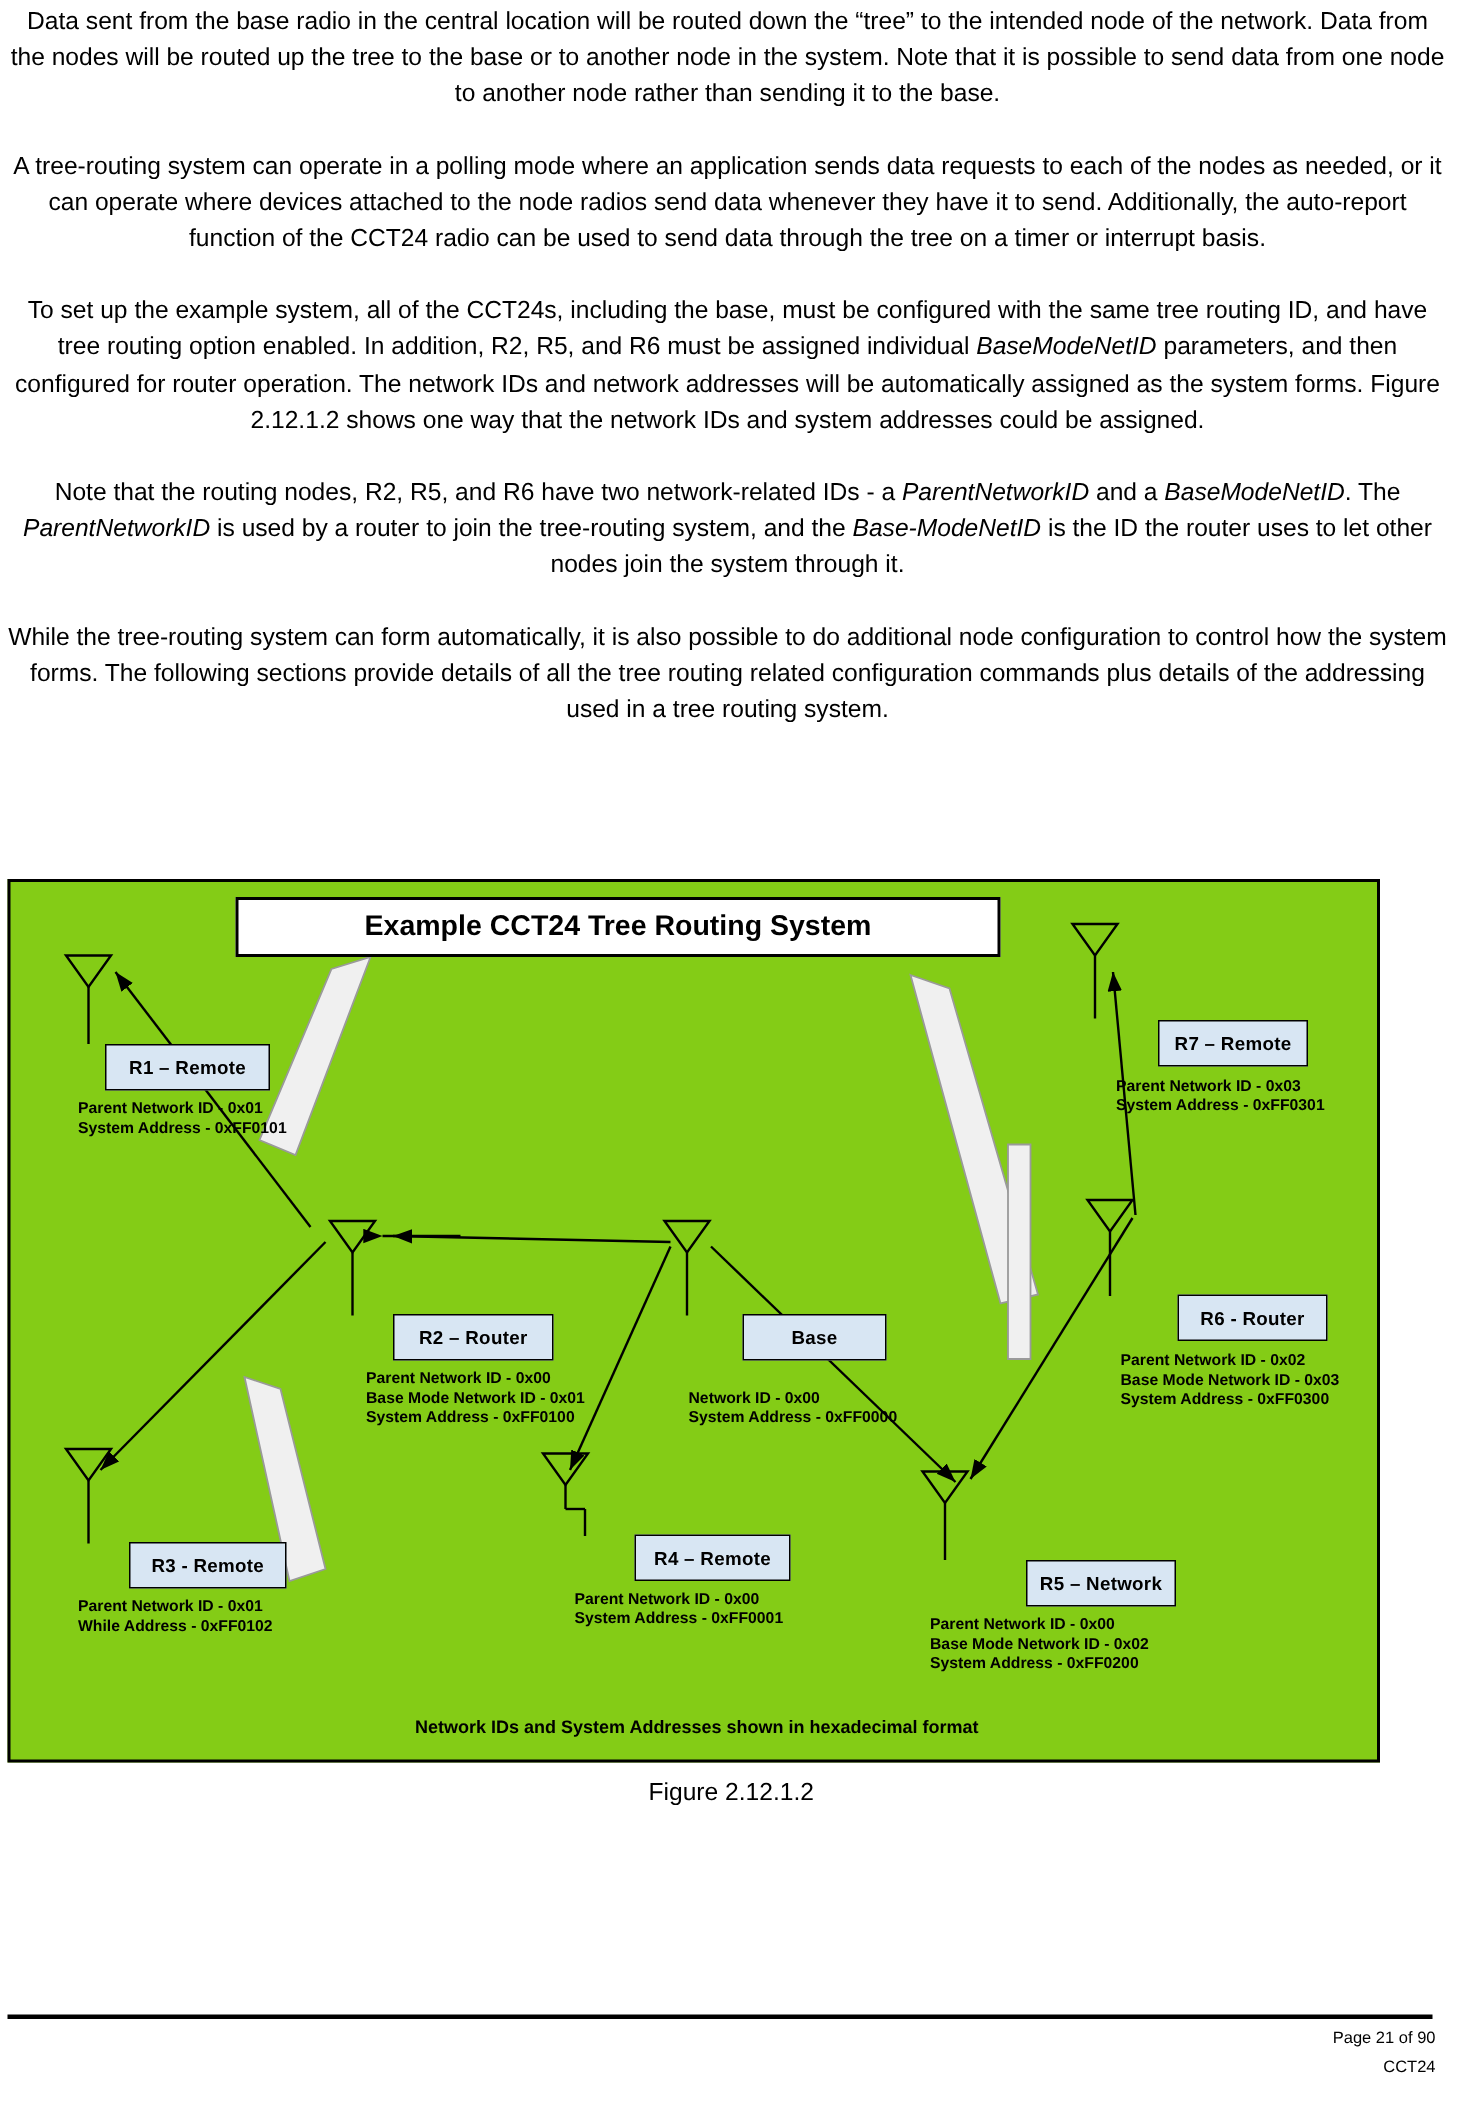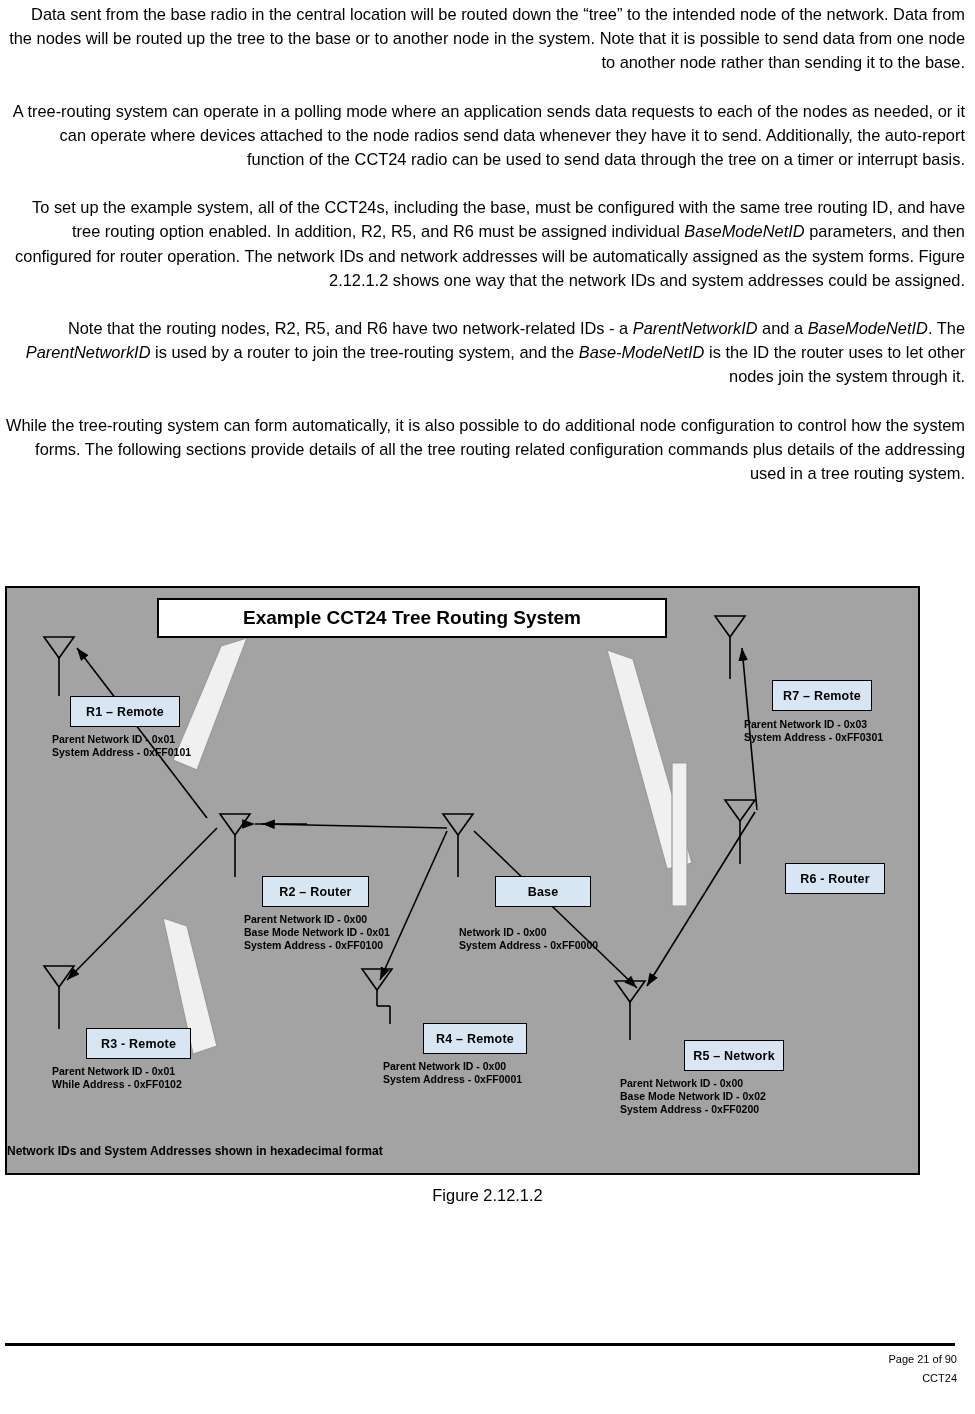--- a/index.html
+++ b/index.html
@@ -21,38 +21,38 @@
     width: 975px;
     height: 1414px;
   }
   .body-text {
     position: absolute;
     left: 5px;
     top: 2px;
     width: 960px;
     font-size: 16.4px;
     line-height: 24.2px;
-    text-align: right;
+    text-align: center;
   }
   .body-text p {
     margin: 0 0 24px 0;
   }
   .body-text p:last-child { margin-bottom: 0; }
   em { font-style: italic; }
 
   
   .figure-box {
     position: absolute;
     left: 5px;
     top: 586px;
     width: 915px;
     height: 589px;
     border: 2px solid #000;
     box-sizing: border-box;
-    background: #a3a3a3;
+    background: #84cc16;
   }
   .figure-caption {
     position: absolute;
     left: 0;
     top: 1186px;
     width: 975px;
     text-align: center;
     font-size: 16.4px;
   }
   .fig-title {
@@ -90,20 +90,21 @@
     font-weight: bold;
     line-height: 13px;
     white-space: nowrap;
     color: #000;
   }
   .footnote {
     position: absolute;
     left: 0;
     top: 556px;
     width: 915px;
+    text-align: center;
     font-size: 12px;
     font-weight: bold;
   }
   .fig-svg {
     position: absolute;
     left: 0; top: 0;
     width: 911px;
     height: 585px;
   }
 
@@ -243,20 +244,25 @@
     </div>
     <div class="lbl" style="left:237px; top:325px;">
       <div>Parent Network ID - 0x00</div>
       <div>Base Mode Network ID - 0x01</div>
       <div>System Address - 0xFF0100</div>
     </div>
     <div class="lbl" style="left:452px; top:338px;">
       <div>Network ID - 0x00</div>
       <div>System Address - 0xFF0000</div>
     </div>
+    <div class="lbl" style="left:740px; top:313px;">
+      <div>Parent Network ID - 0x02</div>
+      <div>Base Mode Network ID - 0x03</div>
+      <div>System Address - 0xFF0300</div>
+    </div>
     <div class="lbl" style="left:45px; top:477px;">
       <div>Parent Network ID - 0x01</div>
       <div>While Address - 0xFF0102</div>
     </div>
     <div class="lbl" style="left:376px; top:472px;">
       <div>Parent Network ID - 0x00</div>
       <div>System Address - 0xFF0001</div>
     </div>
     <div class="lbl" style="left:613px; top:489px;">
       <div>Parent Network ID - 0x00</div>

